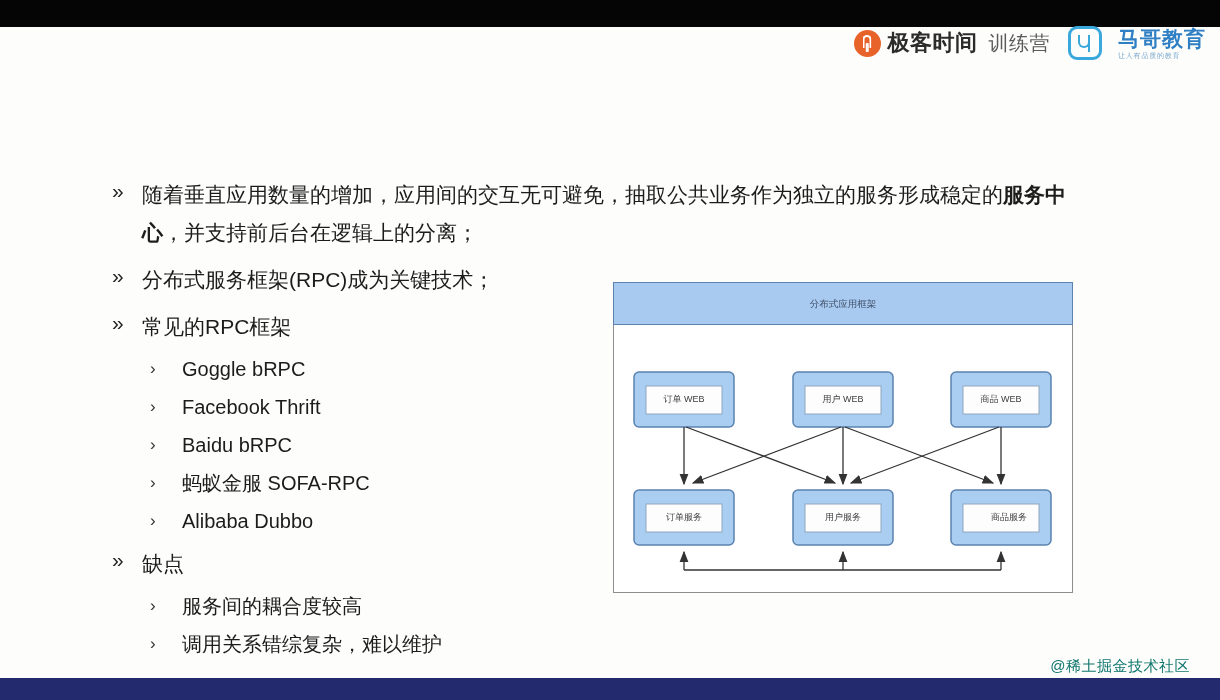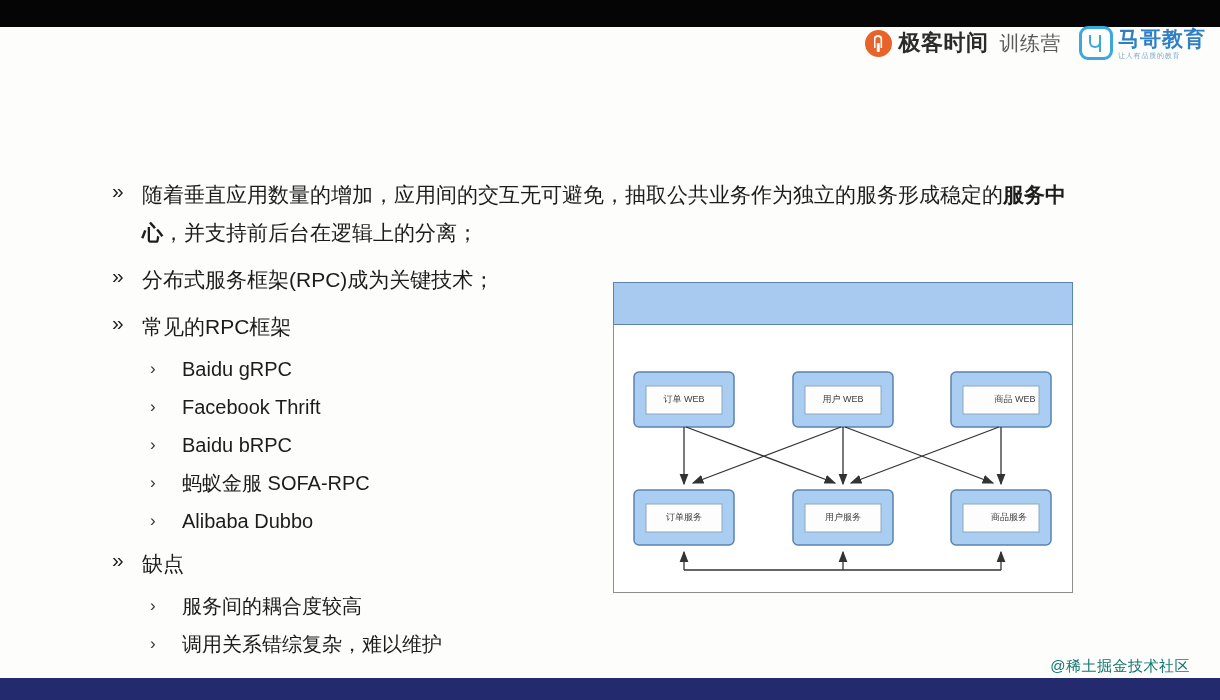--- a/index.html
+++ b/index.html
@@ -88,21 +88,21 @@
   .geek-sub {
     font-size: 20px;
     color: #5a5a5a;
     letter-spacing: 0.5px;
     line-height: 1;
     margin-left: 4px;
   }
   .logo-mage {
     display: flex;
     align-items: center;
-    gap: 5px;
+    gap: 16px;
   }
   .mage-mark {
     width: 34px; height: 34px;
     border: 3px solid #3aa8dd;
     border-radius: 9px;
     position: relative;
     flex: 0 0 auto;
     box-sizing: border-box;
   }
   .mage-mark::before {
@@ -278,21 +278,21 @@
     </div>
 
     <div class="b1">
       <span class="mk">»</span>
       <span class="tx">常见的RPC框架</span>
     </div>
 
     <div class="group">
       <div class="b2">
         <span class="mk">›</span>
-        <span class="tx">Baidu gRPC</span>
+        <span class="tx">Goggle bRPC</span>
       </div>
       <div class="b2">
         <span class="mk">›</span>
         <span class="tx">Facebook Thrift</span>
       </div>
       <div class="b2">
         <span class="mk">›</span>
         <span class="tx">Baidu bRPC</span>
       </div>
       <div class="b2">
@@ -371,24 +371,25 @@
       </g>
 
       <g stroke="#333333" stroke-width="1.3" fill="none">
         <path d="M 71 288 L 388 288"></path>
         <line x1="71" y1="288" x2="71" y2="270" marker-end="url(#arrowhead)"></line>
         <line x1="230" y1="288" x2="230" y2="270" marker-end="url(#arrowhead)"></line>
         <line x1="388" y1="288" x2="388" y2="270" marker-end="url(#arrowhead)"></line>
       </g>
     </svg>
 
+    <div class="dg-label dg-head-label">分布式应用框架</div>
 
     <div class="dg-label" style="left:33px;top:113px;width:76px;">订单 WEB</div>
     <div class="dg-label" style="left:192px;top:113px;width:76px;">用户 WEB</div>
-    <div class="dg-label" style="left:350px;top:113px;width:76px;padding-left:14px;">商品 WEB</div>
+    <div class="dg-label" style="left:350px;top:113px;width:76px;">商品 WEB</div>
 
     <div class="dg-label" style="left:33px;top:231px;width:76px;">订单服务</div>
     <div class="dg-label" style="left:192px;top:231px;width:76px;">用户服务</div>
     <div class="dg-label" style="left:350px;top:231px;width:92px;">商品服务</div>
   </div>
 
   <div class="watermark">@稀土掘金技术社区</div>
 
 </div>
 

